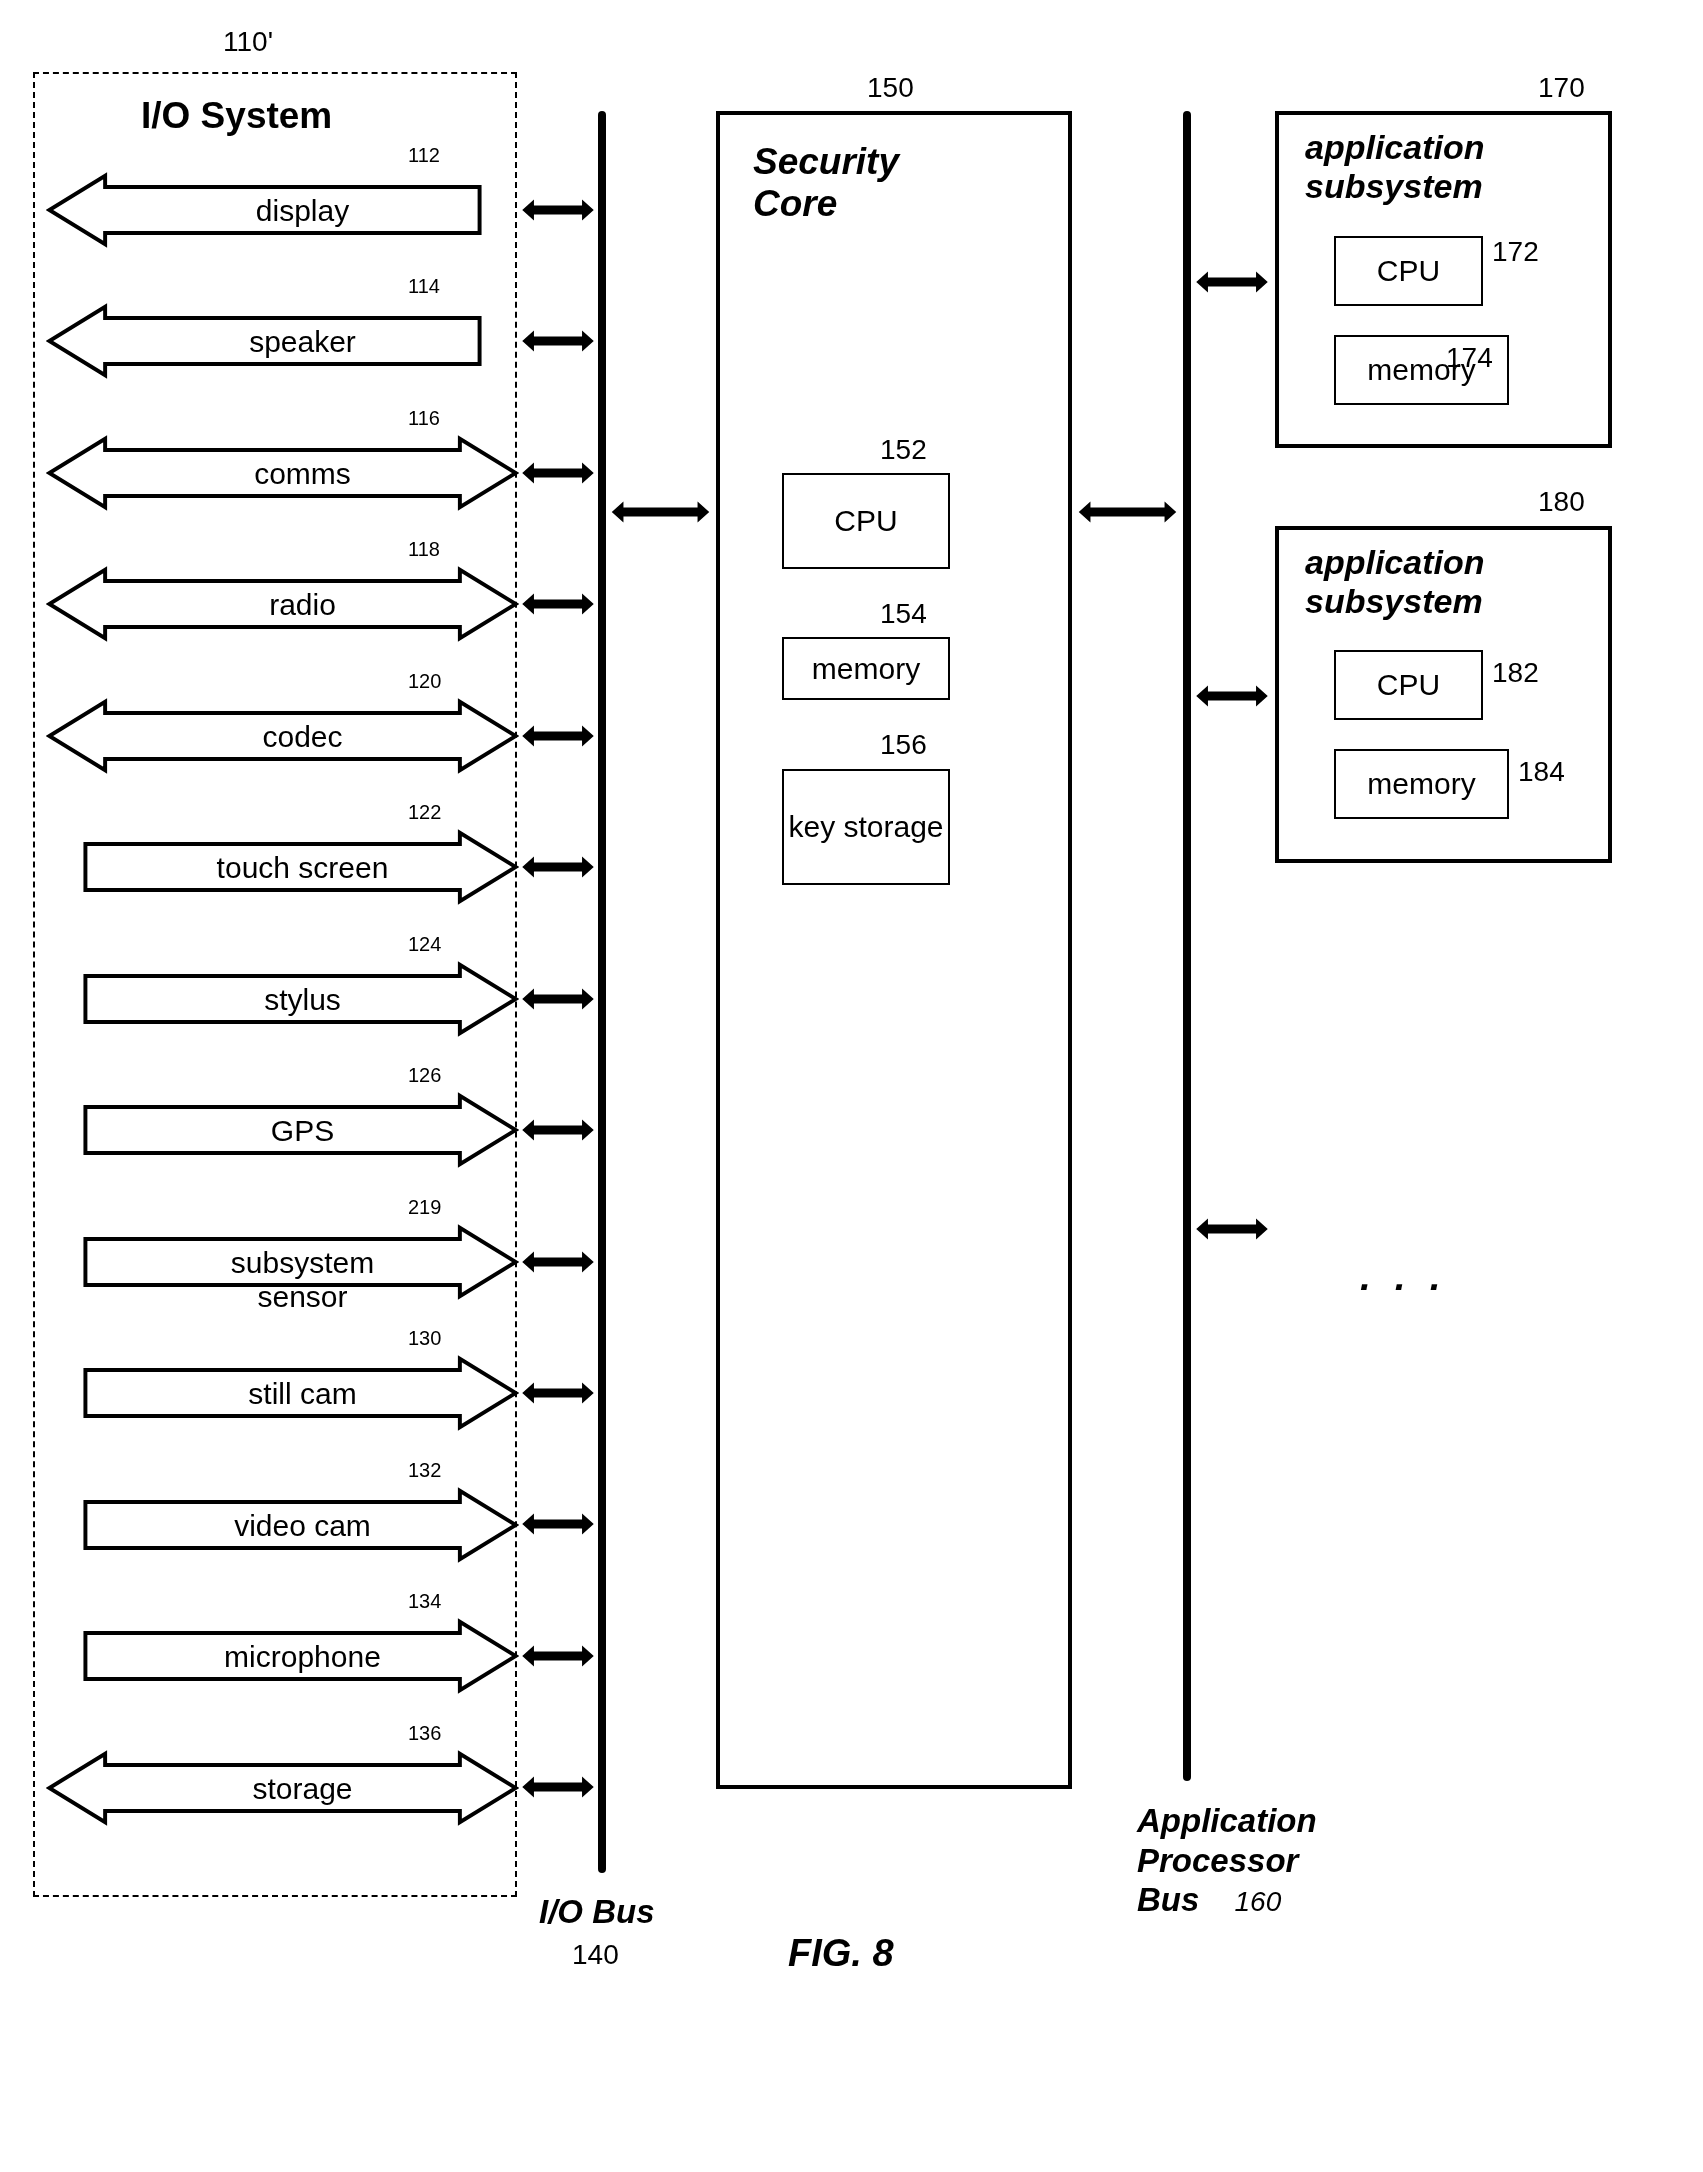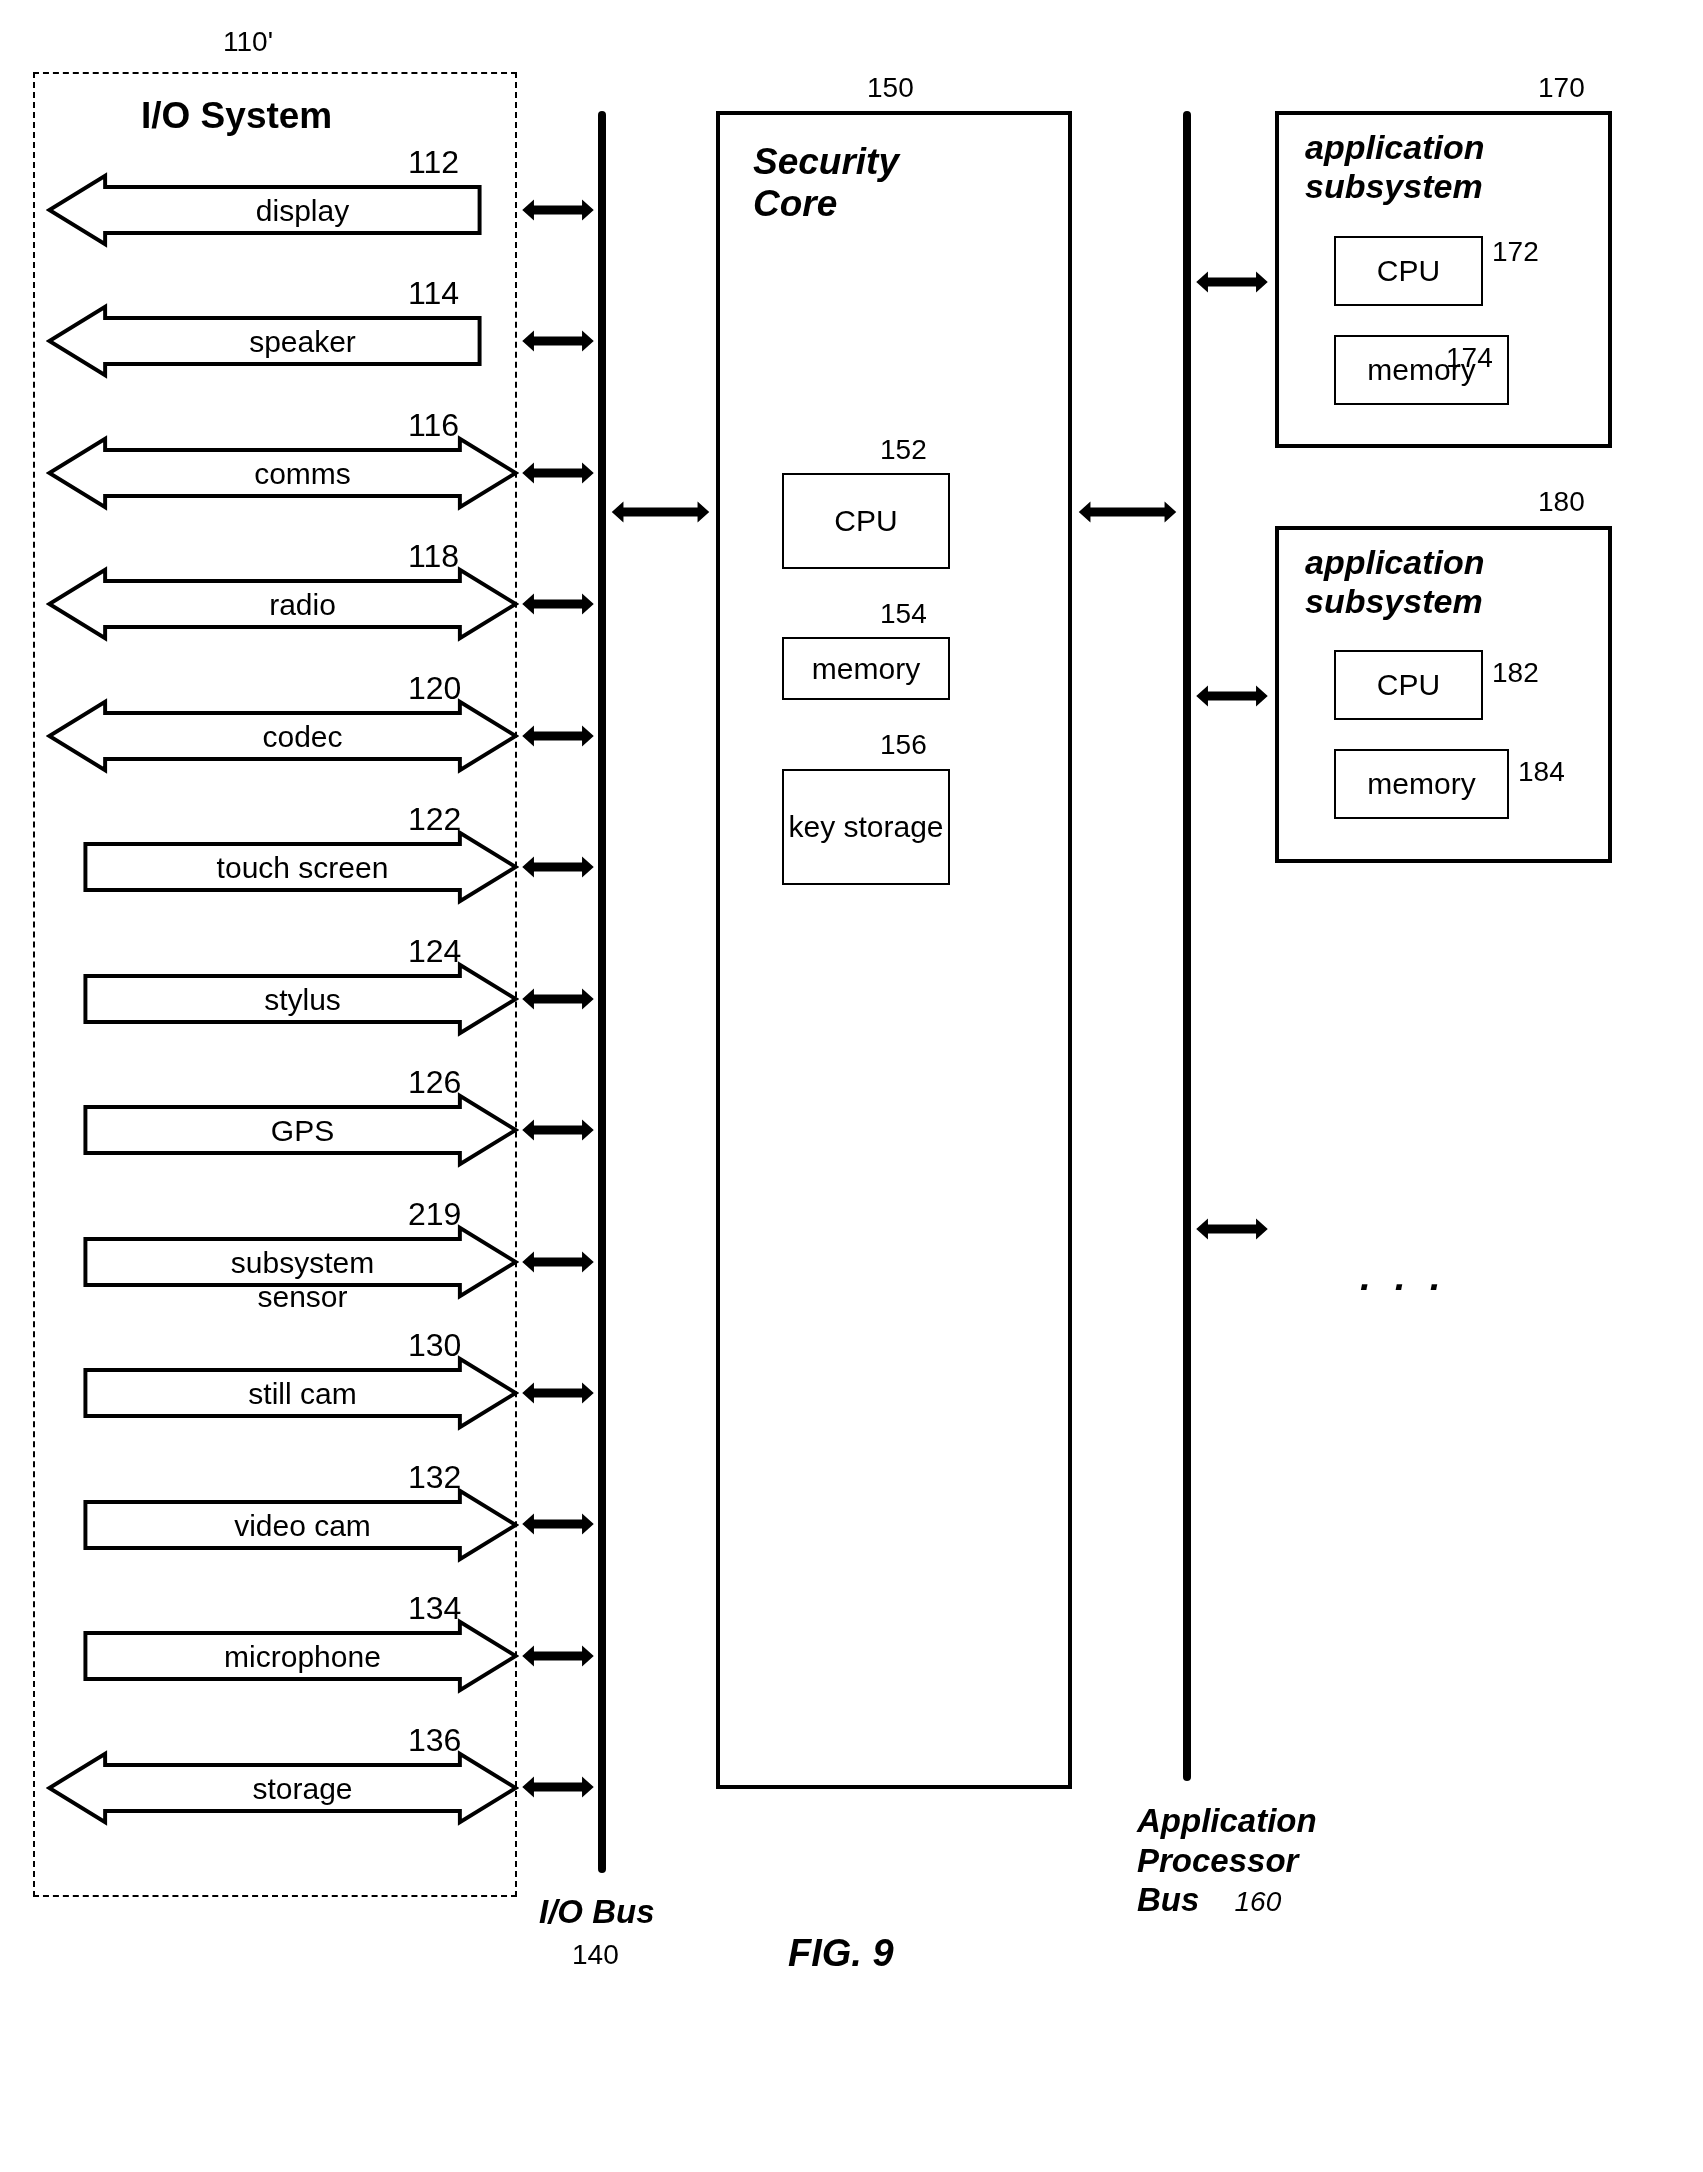--- a/index.html
+++ b/index.html
@@ -55,21 +55,21 @@
     left: 138px;
     top: 30px;
     width: 237px;
     text-align: center;
     font-size: 30px;
   }
   .io-ref {
     position: absolute;
     left: 362px;
     top: -20px;
-    font-size: 32px;
+    font-size: 20px;
   }
   .boxlabel {
     position: absolute;
     border: 2.6px solid #000;
     font-size: 30px;
     display: flex;
     align-items: center;
     justify-content: center;
     text-align: center;
     background: #fff;
@@ -142,21 +142,21 @@
       <div>subsystem</div>
     </div>
   </div>
   <div class="boxlabel" style="left:1308px; top:624px; width:145px; height:66px;">CPU</div>
   <div class="ref" style="left:1466px; top:631px;">182</div>
   <div class="boxlabel" style="left:1308px; top:723px; width:171px; height:66px;">memory</div>
   <div class="ref" style="left:1492px; top:730px;">184</div>
 
   <div class="plain" style="left:1334px; top:1229px; font-size:39px; font-weight:bold; letter-spacing:6.6px;">. . .</div>
 
-  <div class="plain" style="left:762px; top:1906px; font-size:38px; font-weight:bold;">FIG. 9</div>
+  <div class="plain" style="left:762px; top:1906px; font-size:38px; font-weight:bold;">FIG. 8</div>
 
   <div id="io-items">
       <div class="io-item" style="left: 20px; top: 138px;">
         <svg width="473" height="92" viewBox="0 0 720 140">
           <path d="M 90 35 L 90 18 L 5 70 L 90 122 L 90 105 L 660 105 L 660 35 Z" fill="#fff" stroke="#000" stroke-width="6"></path>
         </svg>
         <div class="io-label">display</div>
         <div class="io-ref">112</div>
       </div>
       <div class="arrow-h" style="left: 496px; top: 171px; width: 72px;"><svg width="72" height="26" viewBox="0 0 110 40">

